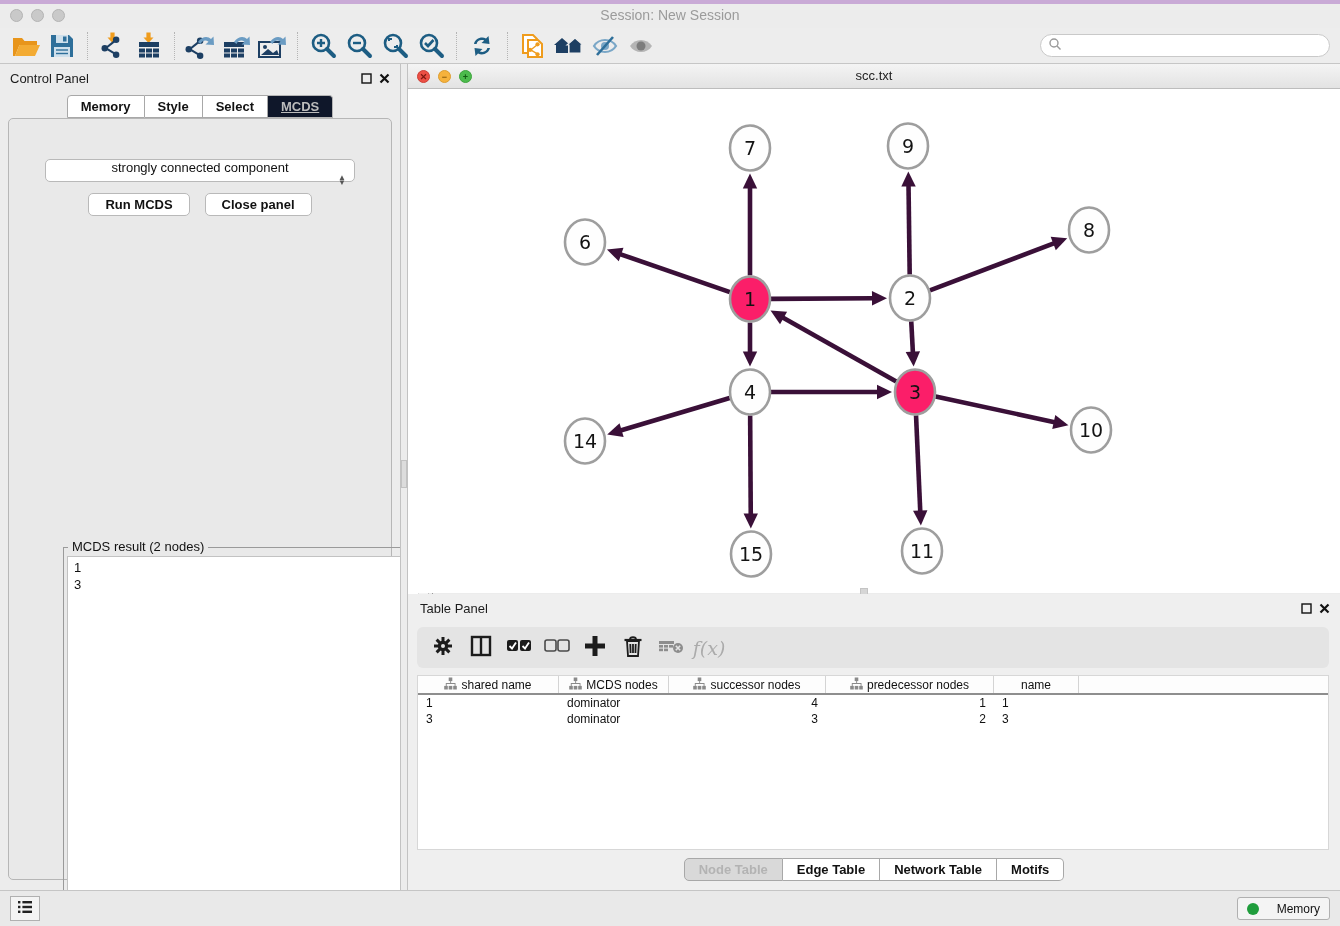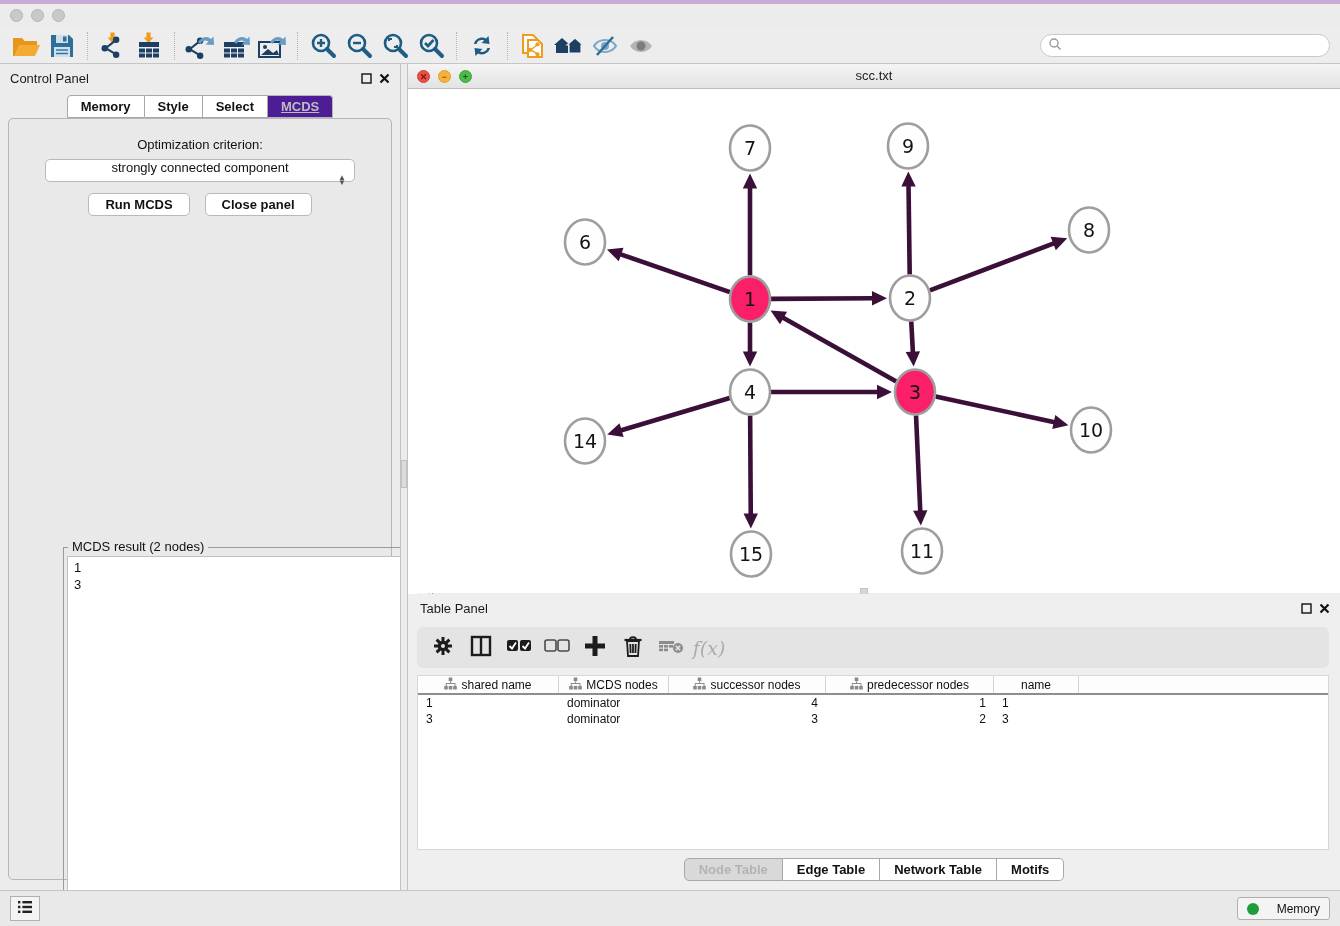--- a/index.html
+++ b/index.html
@@ -25,21 +25,21 @@
 
   
   .control-panel { position:absolute; left:0; top:64px; width:400px; height:826px; background:#ececec; }
   .panel-header { height:28px; display:flex; align-items:center; padding:0 10px; }
   .panel-header .ph-title { font-size:13px; color:#1c1c1c; }
   .panel-header .ph-icons { margin-left:auto; display:flex; gap:7px; align-items:center; }
   .cp-tabs { position:absolute; left:0; top:31px; width:100%; display:flex; justify-content:center; }
   .cp-tab { height:23px; padding:0 13px; background:#fff; border:1px solid #a8a8a8; border-left-width:0;
             font-size:13px; font-weight:bold; color:#111; display:flex; align-items:center; cursor:pointer; }
   .cp-tab:first-child { border-left-width:1px; border-radius:4px 0 0 0; }
-  .cp-tab.active { background:#4c1d95; color:#bcbcbc; border-radius:0 4px 0 0; border-color:#b5b5b5;text-decoration:underline; }
+  .cp-tab.active { background:#0f172a; color:#bcbcbc; border-radius:0 4px 0 0; border-color:#b5b5b5;text-decoration:underline; }
   .cp-body { position:absolute; left:8px; top:54px; width:384px; height:762px; background:#e9e9e9;
              border:1px solid #b6b6b6; border-radius:5px; }
   .opt-label { position:absolute; left:0; width:100%; top:18px; text-align:center; font-size:13px; color:#111; }
   .opt-select { position:absolute; left:36px; top:40px; width:310px; height:23px; background:#fff;
                 border:1px solid #b9b9b9; border-radius:5px; display:flex; align-items:center;
                 padding:0 8px; font-size:13px; color:#111; cursor:pointer;flex-direction:column; }
   .opt-select .stepper { margin-left:auto; display:flex; flex-direction:column; line-height:5px;
                          font-size:8px; color:#555; letter-spacing:0; }
   .cp-buttons { position:absolute; left:0; top:74px; width:100%; display:flex; justify-content:center; gap:15px; }
   .std-btn { height:23px; background:#fff; border:1px solid #b9b9b9; border-radius:5px; font-size:13px;
@@ -113,20 +113,21 @@
 
 <div id="app">
 
   <div class="desktop-edge"></div>
   <div class="titlebar">
     <div class="traffic-dots">
       <div class="dot"></div>
       <div class="dot"></div>
       <div class="dot"></div>
     </div>
+    <div class="app-title">Session: New Session</div>
   </div>
 
   <div class="toolbar">
       <div class="tb-btn">
         <span>
           <svg width="30" height="28" viewBox="0 0 30 28">
             <path d="M2 6 h9 l2.5 3 H26 v4 H8.5 L4 24 H2 Z" fill="#e8951b"></path>
             <path d="M8.5 13 H29 L24 24 H4 Z" fill="#f3ab33"></path>
           </svg>
         </span>
@@ -359,21 +360,20 @@
         </span>
       </span>
     </div>
     <div class="cp-tabs">
         <div class="cp-tab">Memory</div>
         <div class="cp-tab">Style</div>
         <div class="cp-tab">Select</div>
         <div class="cp-tab active">MCDS</div>
       </div>
     <div class="cp-body">
-      <div class="opt-label">Optimization criterion:</div>
       <div class="opt-select">
         <span>strongly connected component</span>
         <span class="stepper">
             <span>▲</span>
             <span>▼</span>
           </span>
       </div>
       <div class="cp-buttons">
         <div class="std-btn">Run MCDS</div>
         <div class="std-btn">Close panel</div>

